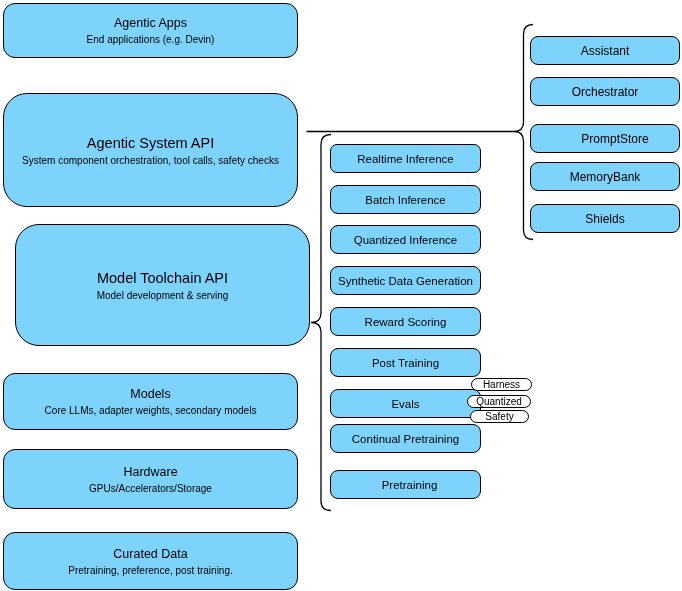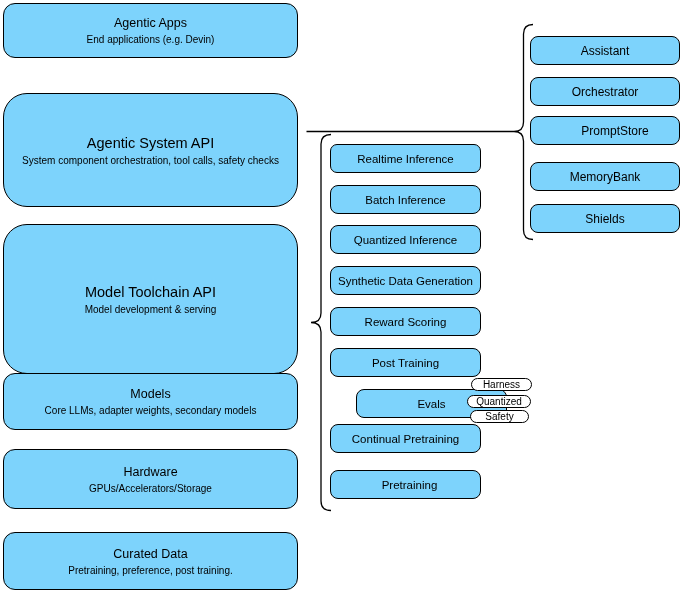--- a/index.html
+++ b/index.html
@@ -81,21 +81,21 @@
   <div class="box lbox" style="top:3px;height:55px;">
     <div class="title">Agentic Apps</div>
     <div class="subtitle">End applications (e.g. Devin)</div>
   </div>
 
   <div class="box lbox big" style="top:85px;height:114px;margin-top:8px;">
     <div class="title">Agentic System API</div>
     <div class="subtitle">System component orchestration, tool calls, safety checks</div>
   </div>
 
-  <div class="box lbox big" style="top:224px;height:150px;">
+  <div class="box lbox big" style="top:224px;height:122px;margin-left:12px;">
     <div class="title">Model Toolchain API</div>
     <div class="subtitle">Model development &amp; serving</div>
   </div>
 
   <div class="box lbox" style="top:373px;height:57px;">
     <div class="title">Models</div>
     <div class="subtitle">Core LLMs, adapter weights, secondary models</div>
   </div>
 
   <div class="box lbox" style="top:449px;height:60px;">
@@ -119,21 +119,21 @@
   </div>
   <div class="box mbox" style="top:266px;">
     <span>Synthetic Data Generation</span>
   </div>
   <div class="box mbox" style="top:307px;">
     <span>Reward Scoring</span>
   </div>
   <div class="box mbox" style="top:348px;">
     <span>Post Training</span>
   </div>
-  <div class="box mbox" style="top:389px;margin-left:26px;">
+  <div class="box mbox" style="top:389px;">
     <span>Evals</span>
   </div>
   <div class="box mbox" style="top:404px;margin-top:20px;">
     <span>Continual Pretraining</span>
   </div>
   <div class="box mbox" style="top:470px;padding-left:8px;">
     <span>Pretraining</span>
   </div>
 
   <div class="pill" style="left:471px;top:378px;width:61px;height:13px;">
@@ -145,21 +145,21 @@
   <div class="pill" style="left:470px;top:410px;width:59px;height:13px;">
     <span>Safety</span>
   </div>
 
   <div class="box rbox" style="top:36px;">
     <span>Assistant</span>
   </div>
   <div class="box rbox" style="top:77px;">
     <span>Orchestrator</span>
   </div>
-  <div class="box rbox" style="top:116px;padding-left:20px;">
+  <div class="box rbox" style="top:124px;padding-left:20px;">
     <span>PromptStore</span>
   </div>
   <div class="box rbox" style="top:162px;">
     <span>MemoryBank</span>
   </div>
   <div class="box rbox" style="top:204px;">
     <span>Shields</span>
   </div>
 
 </div>

